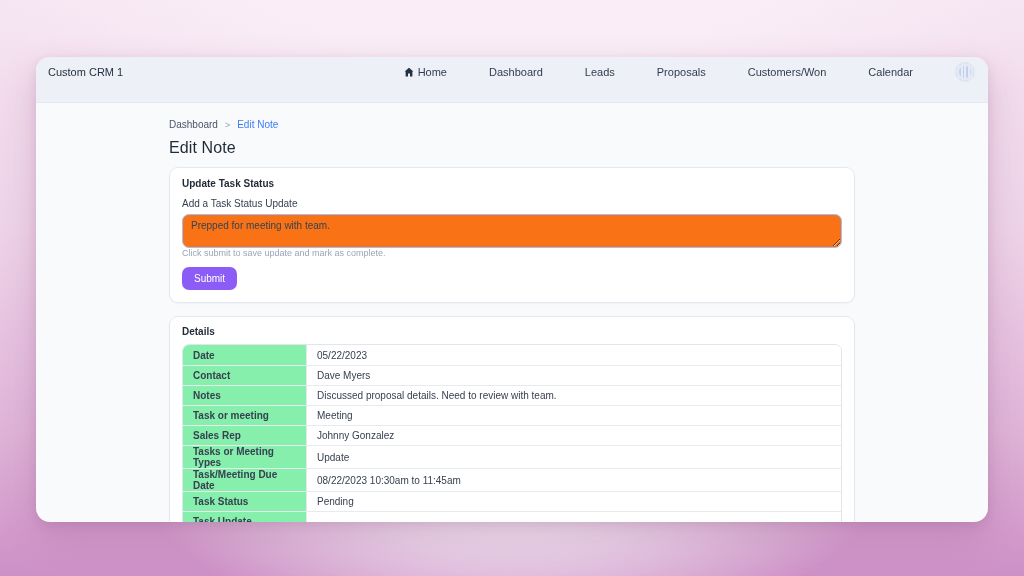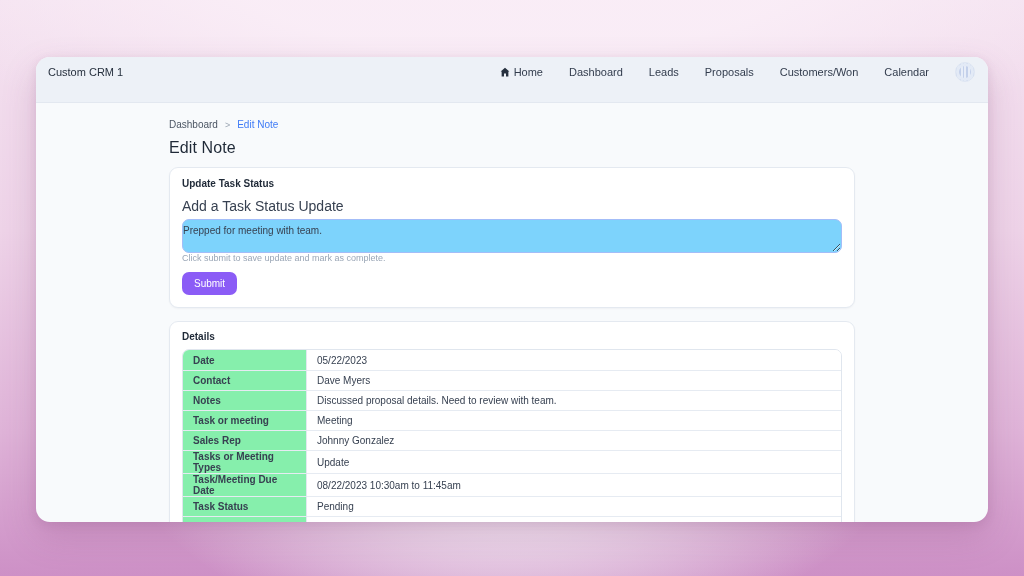--- a/index.html
+++ b/index.html
@@ -14,46 +14,46 @@
   .window {
     position:absolute; left:36px; top:57px; width:952px; height:465px;
     background:#f8fafc; border-radius:14px; overflow:hidden;
     box-shadow: 0 14px 34px rgba(130,70,120,0.22), 0 3px 10px rgba(130,70,120,0.14);
   }
   .appbar {
     height:46px; background:#edf1f7; border-bottom:1px solid #e3e8f0;
     display:flex; align-items:center; justify-content:space-between; padding:0 13px 16px 12px;
   }
   .brand { font-size:11px; color:#26303e; }
-  .nav { display:flex; align-items:center; gap:26px; }
+  .nav { display:flex; align-items:center; gap:42px; }
   .nav-item { font-size:11px; color:#323c4d; display:flex; align-items:center; gap:4px; cursor:pointer; }
   .home-icon svg { display:block; }
   .avatar {
     width:20px; height:20px; border-radius:50%;
     background: repeating-linear-gradient(90deg, #c3d0ea 0 1.5px, #e7edf8 1.5px 3.5px);
     box-shadow: inset 0 0 0 3px #e3eaf6; border:1px solid #dde5f2;
   }
   .content { width:686px; margin:0 auto; padding-top:16px; }
   .breadcrumb { display:flex; align-items:center; gap:7px; font-size:10px; }
   .crumb-parent { color:#4b5563; cursor:pointer; }
   .crumb-sep { color:#9aa4b2; font-size:9px; }
   .crumb-current { color:#3f7bf6; cursor:pointer; }
   .page-title { margin:9px 0 10px; font-size:16px; font-weight:500; color:#1f2937; letter-spacing:0.1px; }
   .card {
     background:#ffffff; border:1px solid #e4e9f0; border-radius:9px;
     box-shadow: 0 1px 2px rgba(15,23,42,0.04);
   }
   .card-update { padding:10px 12px 8px; margin-bottom:13px; }
   .card-title { font-size:10px; font-weight:700; color:#1f2937; }
-  .field-label { font-size:14px; color:#374151; margin-top:9px; }
+  .field-label { font-size:10px; color:#374151; margin-top:9px; }
   .task-textarea {
     display:block; margin-top:5px; width:100%; height:34px;
-    border:1.5px solid #a3bdf8; border-radius:7px; padding:5px 0;
+    border:1.5px solid #a3bdf8; border-radius:7px; padding:5px 8px;
     font-family:"Liberation Sans", sans-serif; font-size:10px; color:#374151;
-    resize:vertical; outline:none; background:#7dd3fc;
+    resize:vertical; outline:none; background:#f97316;
   }
   .helper { font-size:9px; color:#9aa6b6; }
   .submit-btn {
     margin-top:9px; margin-bottom:4px; background:#8b5cf6; color:#ffffff;
     border:none; border-radius:7px; padding:6px 12px; font-size:10px;
     font-family:"Liberation Sans", sans-serif; cursor:pointer;
   }
   .card-details { padding:9px 12px 10px; }
   .details-table {
     width:100%; margin-top:7px; border-collapse:separate; border-spacing:0;

